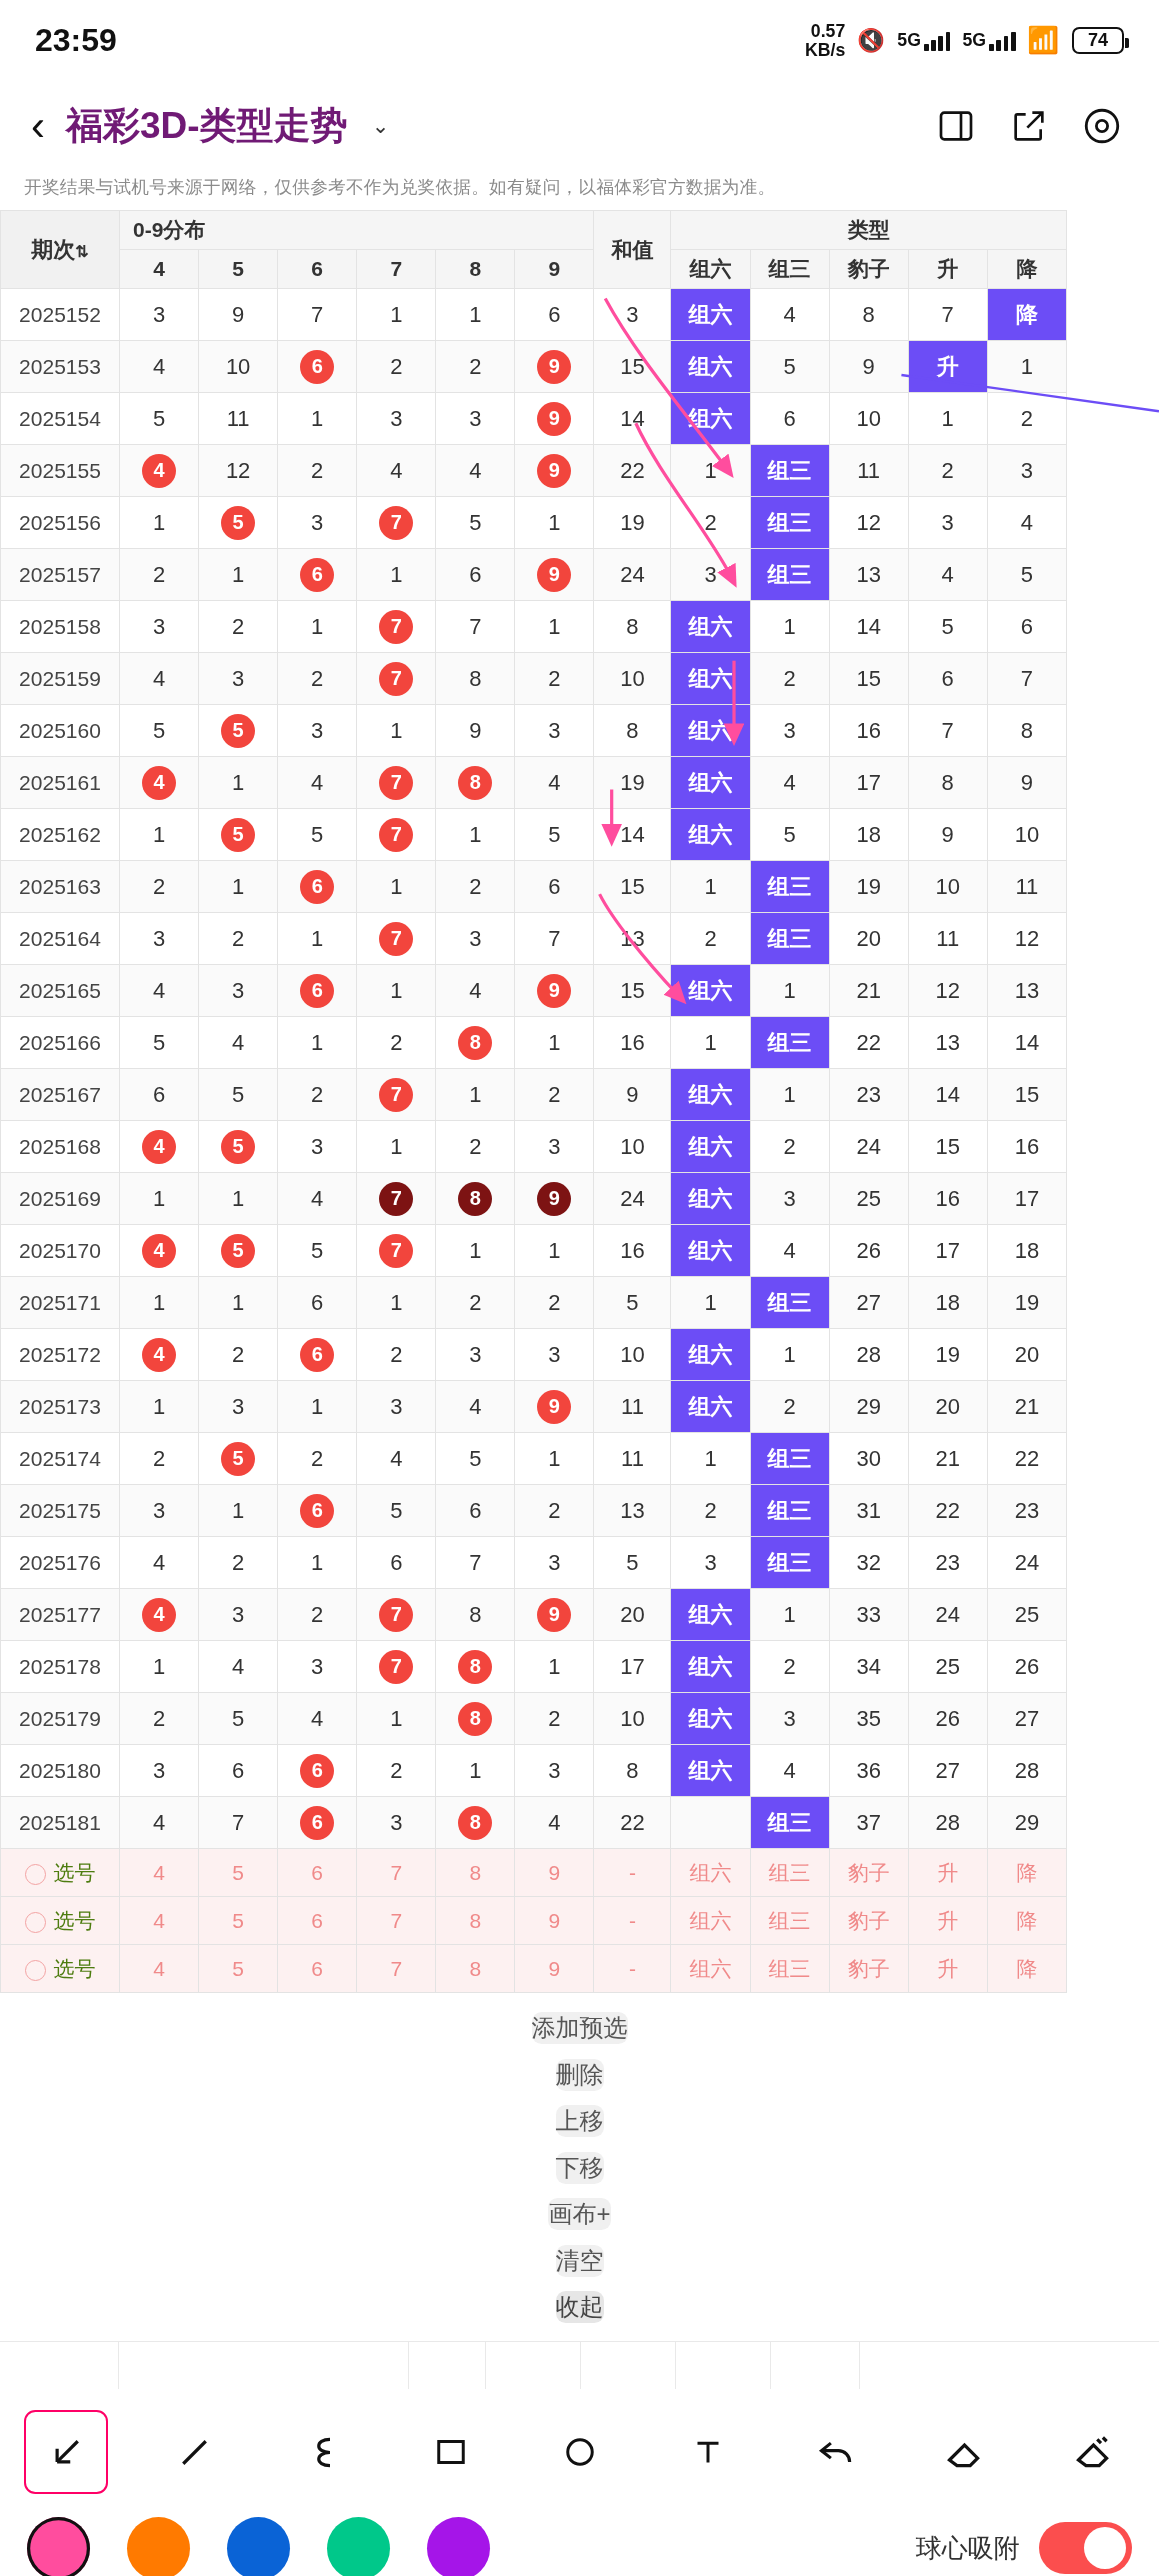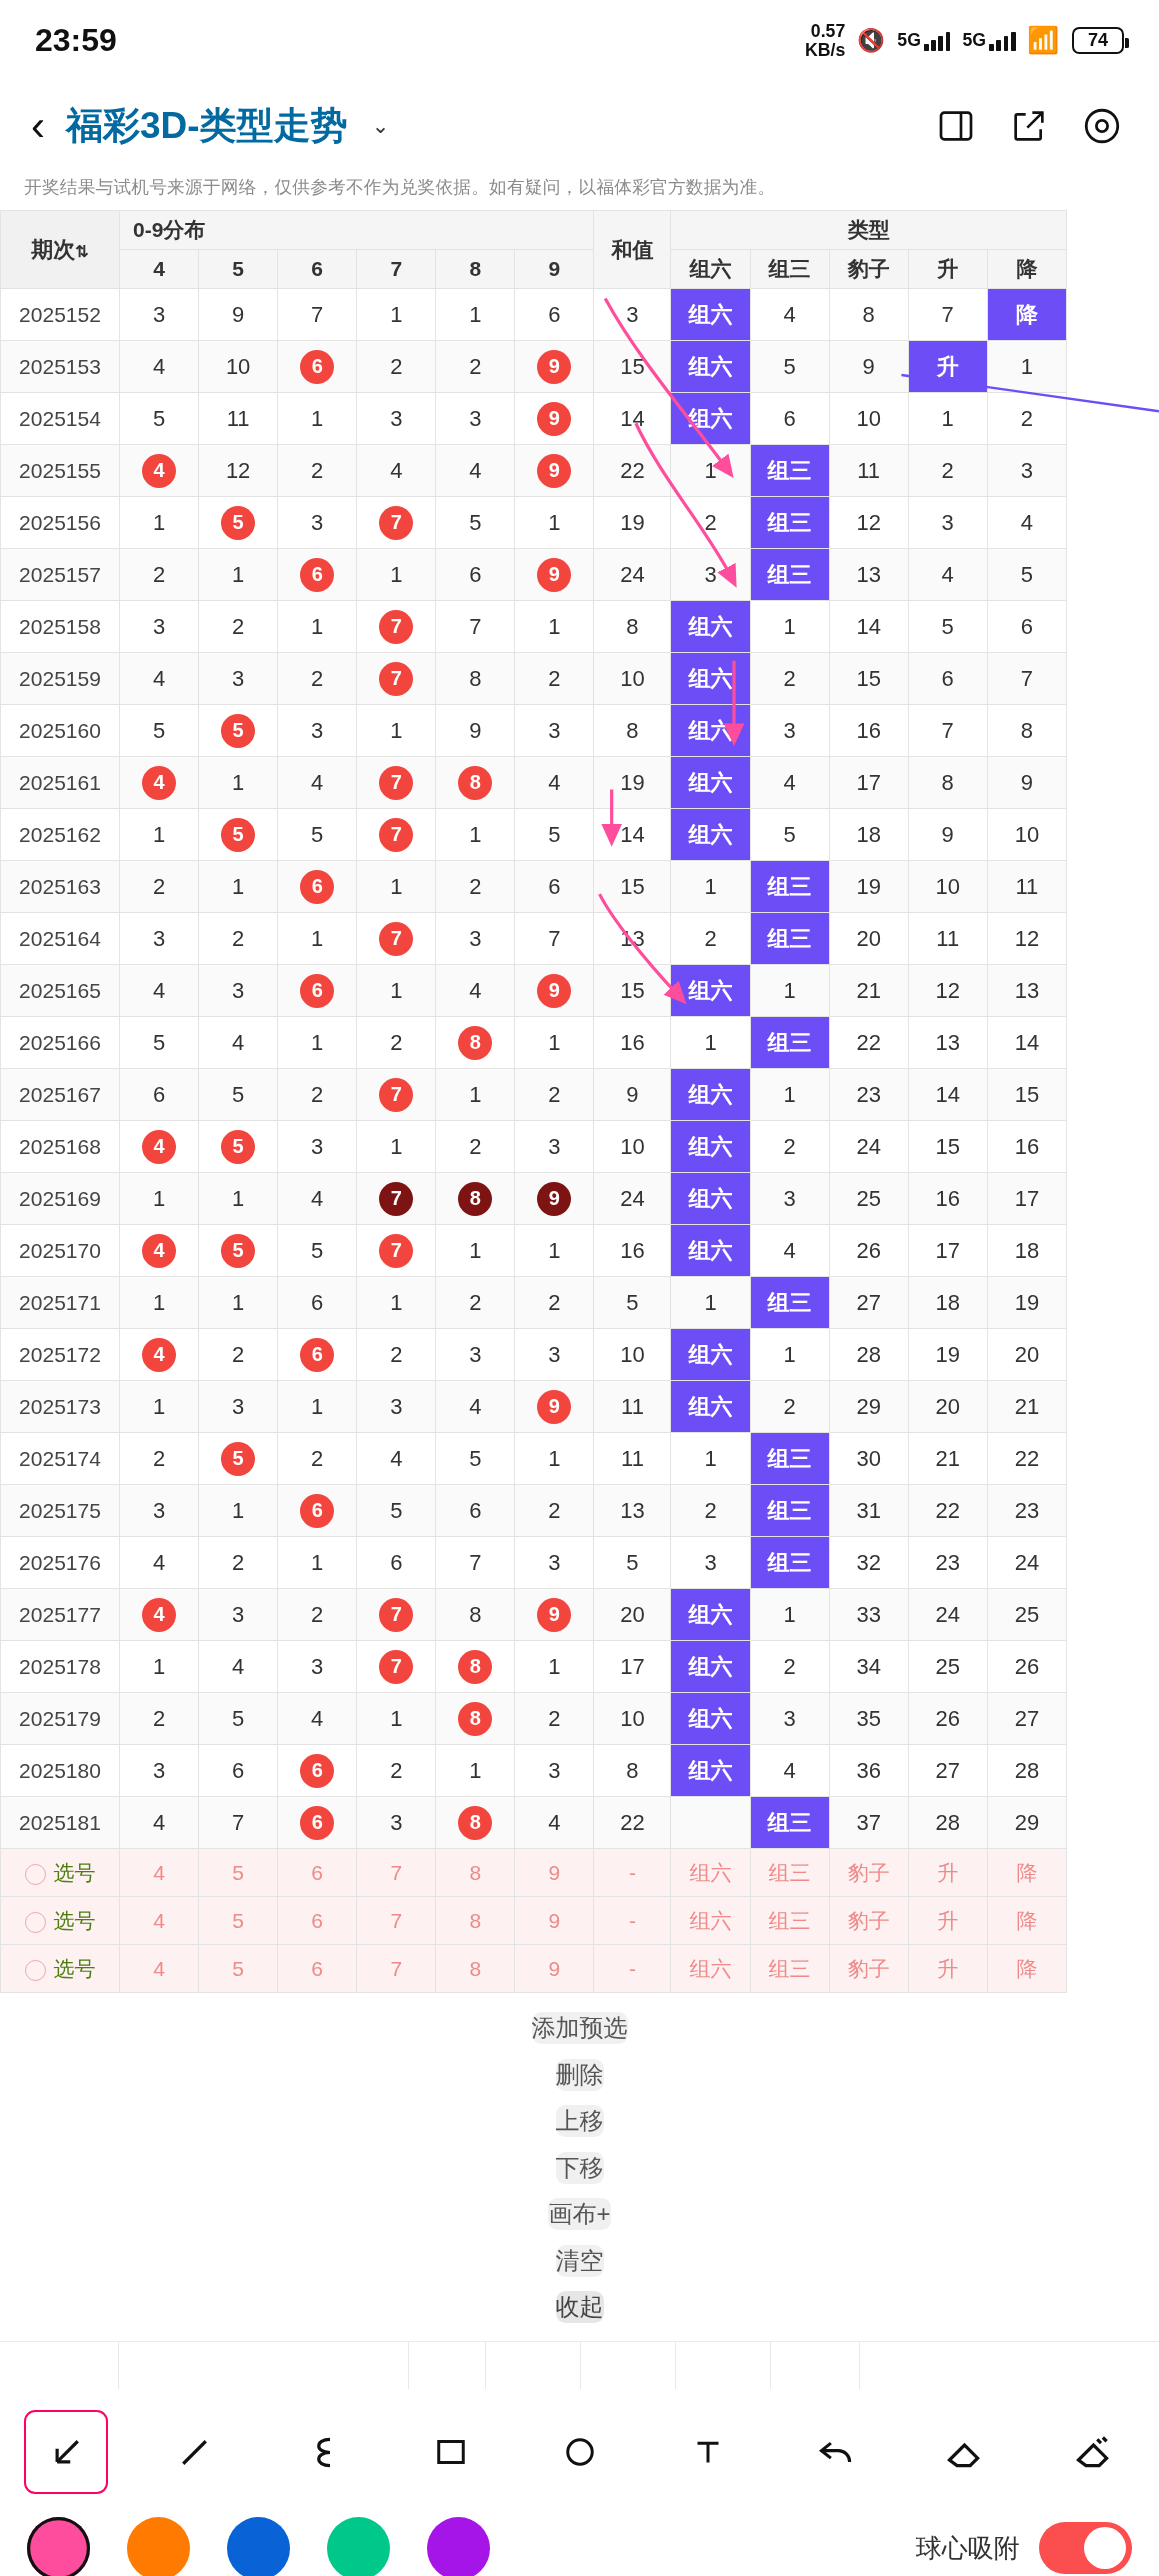--- a/index.html
+++ b/index.html
@@ -30,21 +30,21 @@
   .batt {
     width:52px; height:27px; border:2.4px solid #111; border-radius:7.2px;
     display:flex; align-items:center; justify-content:center;
     font-size:18px; font-weight:700; position:relative;
   }
   .batt:after{content:""; position:absolute; right:-7.2px; top:8.9px; width:4px;height:9.7px;background:#111;border-radius:0 1.6px 1.6px 0;}
 
   
   .appbar { height:89px; display:flex; align-items:center; padding:0 31px; gap:21px; }
   .back { font-size:42px; color:#111; line-height:1; }
-  .apptitle { font-size:37px; font-weight:700; color:#0369a1; }
+  .apptitle { font-size:37px; font-weight:700; color:#701a75; }
   .caret { font-size:21px; color:#333; margin-left:3.2px; }
   .appbar-sp { flex:1; }
   .appbar-ico { width:52px; height:52px; display:flex; align-items:center; justify-content:center; }
 
   .notice { font-size:17.7px; color:#8b8b8b; padding:4.8px 24px 11.3px 24px; letter-spacing:0.2px;}
 
   
   .tablewrap { position:relative; width:1159px; }
   table.tr { border-collapse:collapse; width:1067px; table-layout:fixed; font-size:20px; }
   table.tr th, table.tr td { border:0.8px solid #e3e3e3; text-align:center; padding:0; }

